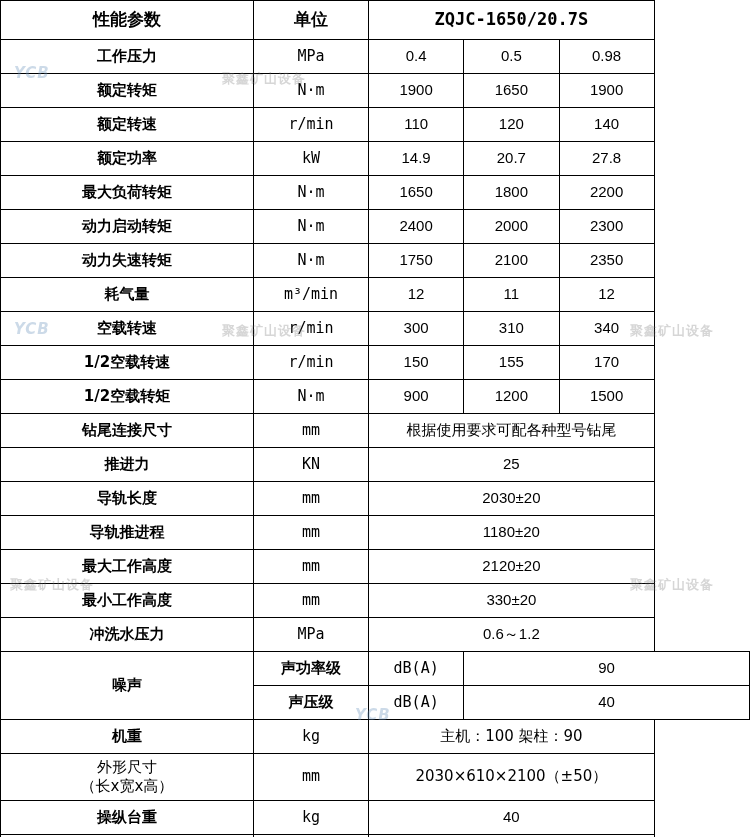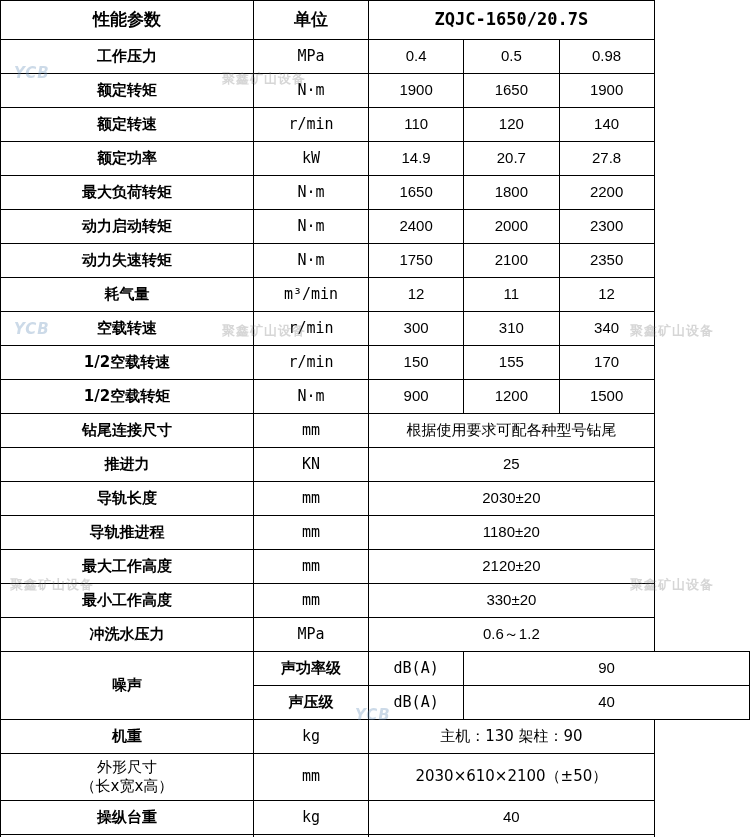--- a/index.html
+++ b/index.html
@@ -225,21 +225,21 @@
       </tr>
       <tr>
         <td class="noise-sub">声压级</td>
         <td class="unit">dB(A)</td>
         <td class="val" colspan="3">40</td>
       </tr>
 
       <tr>
         <td class="param">机重</td>
         <td class="unit">kg</td>
-        <td class="val-wide" colspan="3">主机：130  架柱：90</td>
+        <td class="val-wide" colspan="3">主机：100  架柱：90</td>
       </tr>
       <tr>
         <td class="param two-line">
           <div>外形尺寸</div>
           <div>（长x宽x高）</div>
         </td>
         <td class="unit">mm</td>
         <td class="val-wide" colspan="3">2030×610×2100（±50）</td>
       </tr>
       <tr>

